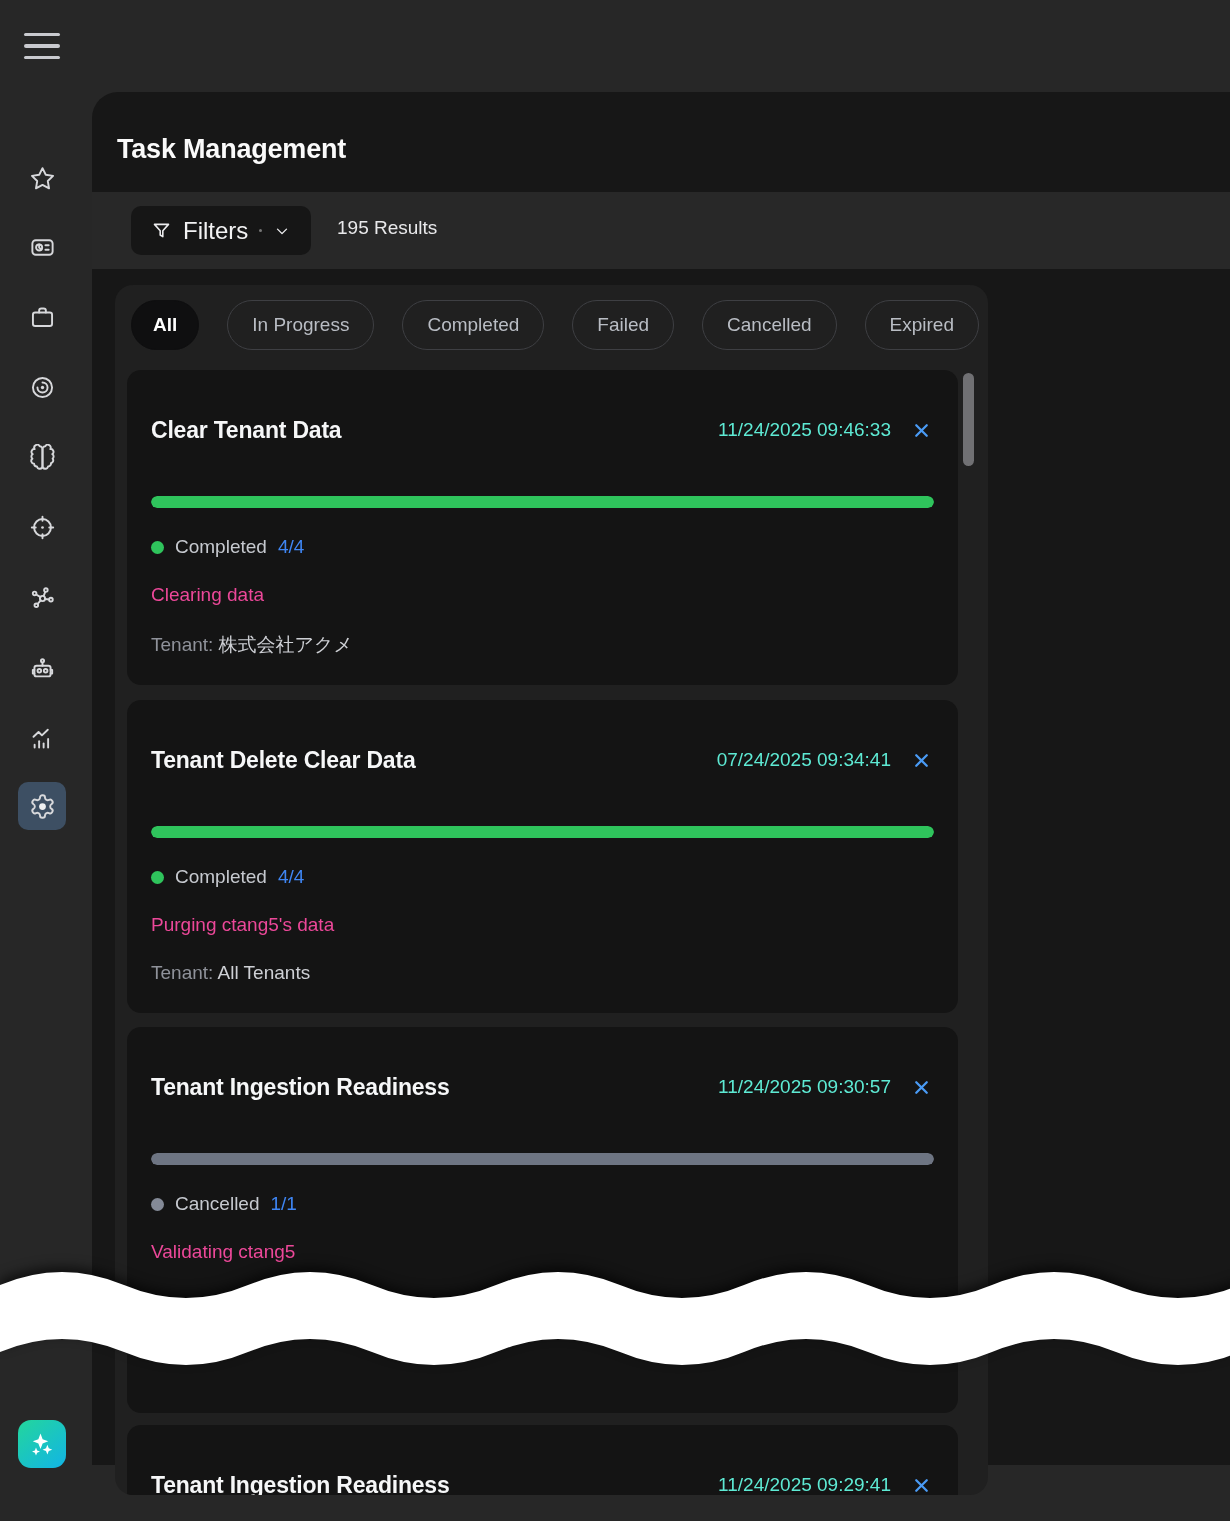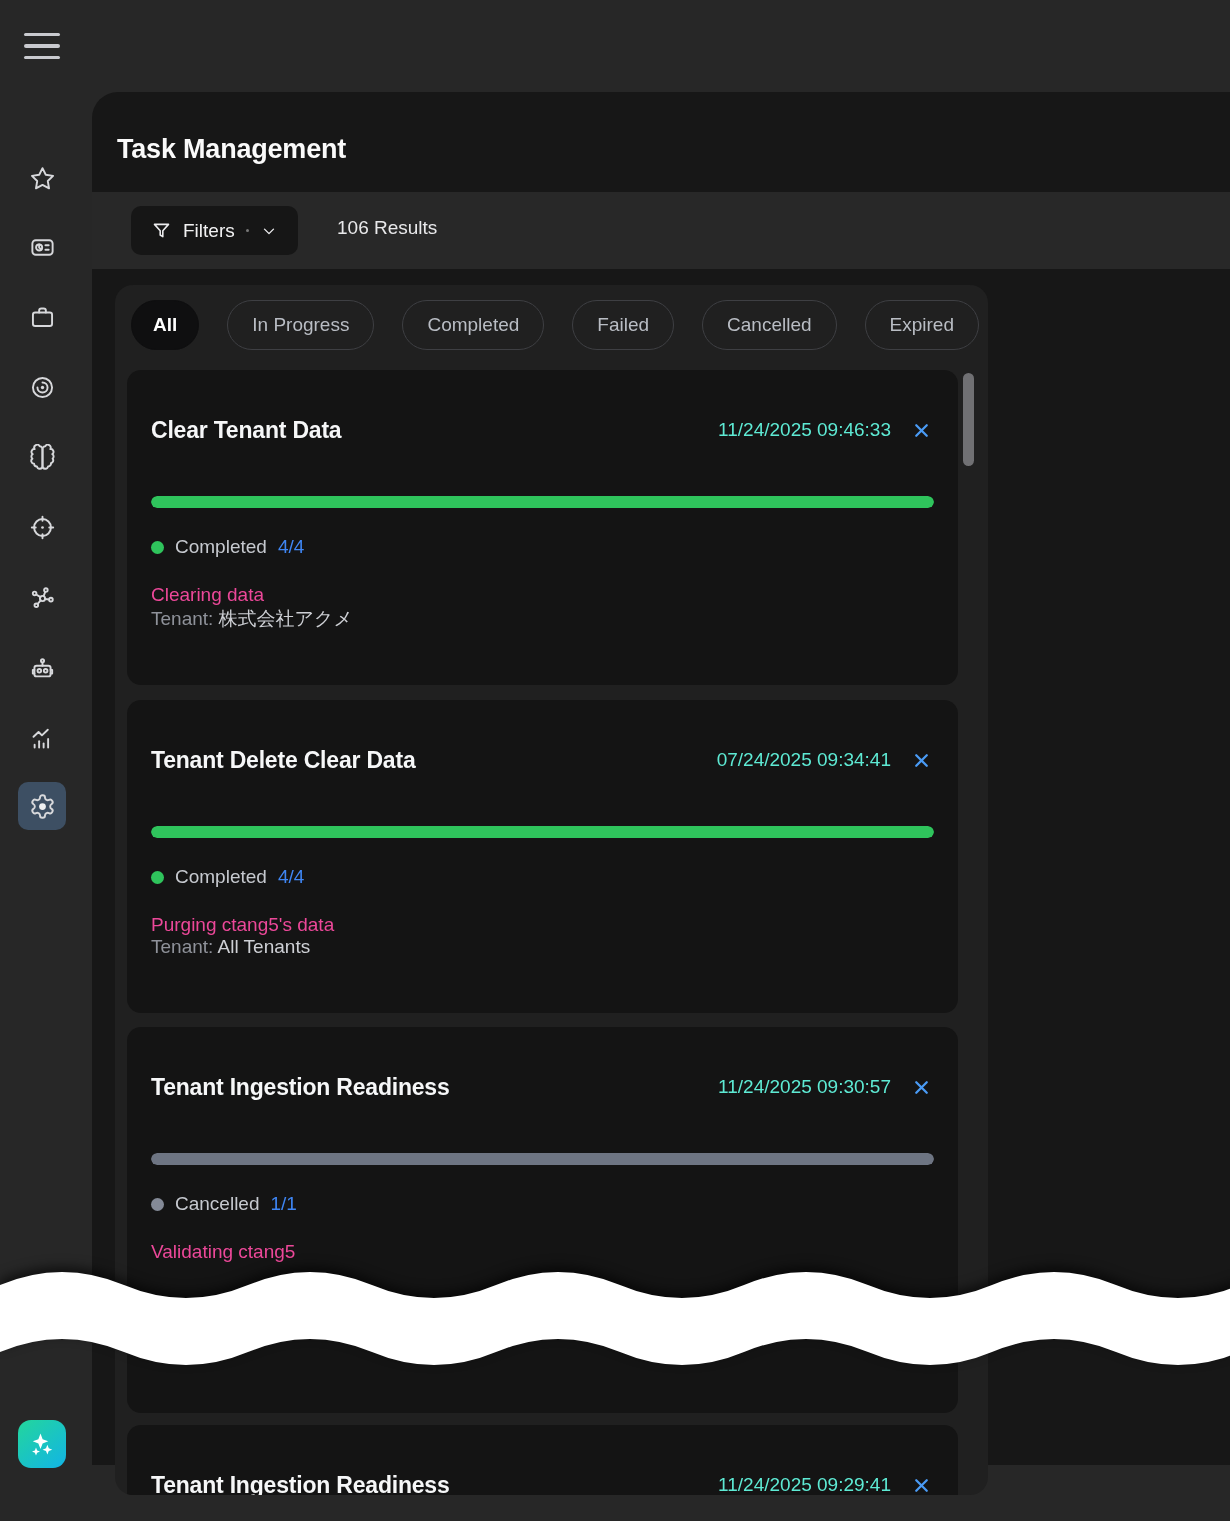--- a/index.html
+++ b/index.html
@@ -21,21 +21,21 @@
     background:linear-gradient(140deg,#23d69c 0%,#12b4e6 100%); display:flex; align-items:center; justify-content:center; cursor:pointer; }
   .assistant-btn svg { width:30px; height:30px; fill:#ffffff; stroke:none; }
   
   .main { position:absolute; left:92px; top:92px; width:1138px; height:1373px; background:#171717; border-radius:26px 0 0 0; }
   .page-title { position:absolute; left:25px; top:42px; font-size:27px; font-weight:700; color:#fafafa; letter-spacing:-.2px; }
   
   .filter-bar { position:absolute; left:0; top:100px; width:1138px; height:77px; background:#282828; }
   .filters-btn { position:absolute; left:39px; top:14px; height:49px; padding:0 20px; background:#161616; border-radius:10px;
     display:flex; align-items:center; gap:11px; cursor:pointer; border:none; }
   .filters-btn svg { width:21px; height:21px; stroke:#ececee; stroke-width:1.8; fill:none; stroke-linecap:round; stroke-linejoin:round; }
-  .filters-label { font-size:19px; color:#f2f2f3; font-weight:500; }
+  .filters-label { font-size:24px; color:#f2f2f3; font-weight:500; }
   .dot-sep { width:3px; height:3px; border-radius:50%; background:#777; }
   .results-text { position:absolute; left:245px; top:25px; font-size:19px; font-weight:500; color:#e9e9eb; }
   
   .list-container { position:absolute; left:23px; top:193px; width:873px; height:1210px; background:#202020; border-radius:18px; overflow:hidden; }
   .tabs { position:absolute; left:16px; top:15px; display:flex; gap:28px; }
   .tab { height:50px; border-radius:25px; display:flex; align-items:center; padding:0 24px; font-size:19px; color:#b9bdc4;
     border:1px solid #3e3f43; background:transparent; cursor:pointer; white-space:nowrap; }
   .tab.active { background:#0f0f10; color:#ffffff; font-weight:600; border-color:#0f0f10; padding:0 21px; }
   
   .card { position:absolute; left:12px; width:831px; background:#141414; border-radius:14px; padding:44px 24px 0; overflow:hidden; }
@@ -44,21 +44,21 @@
   .card-meta { margin-left:auto; display:flex; align-items:center; gap:18px; }
   .card-date { font-size:19px; color:#5eead4; line-height:32px; }
   .close-btn { background:none; border:none; cursor:pointer; padding:2px; display:flex; }
   .close-btn svg { width:21px; height:21px; stroke:#4a9bf5; stroke-width:2.6; stroke-linecap:round; fill:none; }
   .bar-track { margin-top:50px; height:12px; border-radius:7px; overflow:hidden; }
   .bar-fill { height:100%; border-radius:7px; width:100%; }
   .status-row { margin-top:28px; display:flex; align-items:center; gap:11px; font-size:19px; color:#c6c9cf; }
   .dot { width:13px; height:13px; border-radius:50%; flex:none; }
   .count { color:#3f86f4; }
   .desc { margin-top:26px; font-size:19px; color:#ec4899; }
-  .tenant { font-size:19px; color:#8f929a; }
+  .tenant { margin-top:26px; font-size:19px; color:#8f929a; }
   .tenant .tenant-value { color:#ced0d5; }
   .card-1 { top:85px;  height:315px; }
   .card-2 { top:415px; height:313px; }
   .card-3 { top:742px; height:386px; }
   .card-3 .tenant { margin-top:62px; }
   .card-4 { top:1140px; height:220px; }
   .scroll-thumb { position:absolute; left:848px; top:88px; width:11px; height:93px; border-radius:8px; background:#707073; cursor:grab; }
   
   .tear { position:absolute; left:0; top:1253px; width:1230px; height:150px; z-index:60; pointer-events:none; }
 </style>
@@ -171,21 +171,21 @@
     <button class="filters-btn">
       <svg viewBox="0 0 24 24">
           <path d="M4 5h16l-6.5 7.3V19l-3-1.9v-4.8L4 5z"></path>
         </svg>
       <span class="filters-label">Filters</span>
       <span class="dot-sep"></span>
       <svg viewBox="0 0 24 24" style="width:18px;height:18px">
           <path d="M6 9.5l6 6 6-6"></path>
         </svg>
     </button>
-    <div class="results-text">106 Results</div>
+    <div class="results-text">195 Results</div>
   </div>
 
   <section class="list-container">
     <div class="tabs">
       <div class="tab active">All</div>
       <div class="tab">In Progress</div>
       <div class="tab">Completed</div>
       <div class="tab">Failed</div>
       <div class="tab">Cancelled</div>
       <div class="tab">Expired</div>

